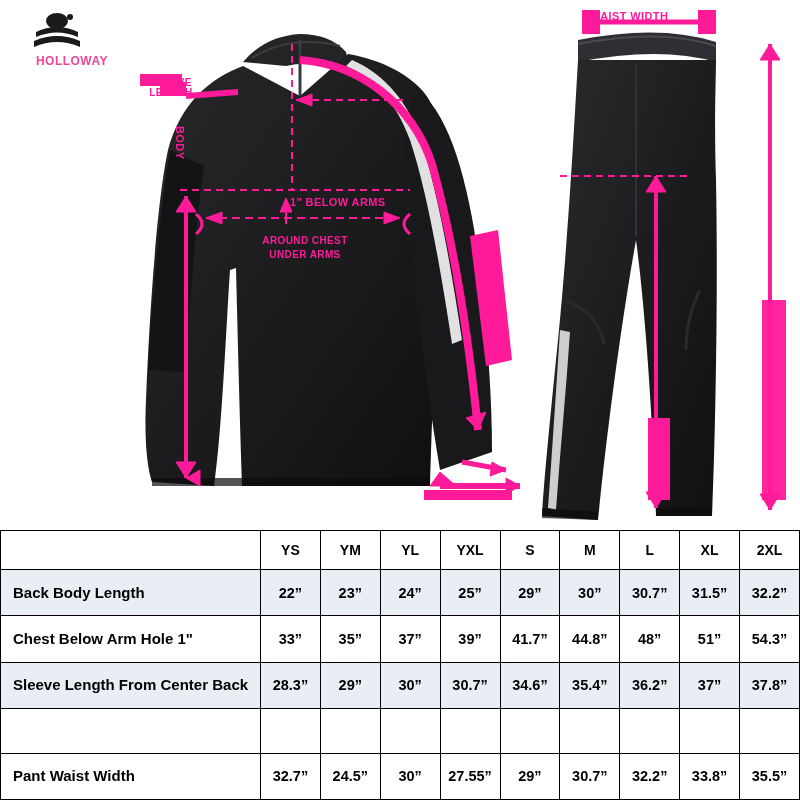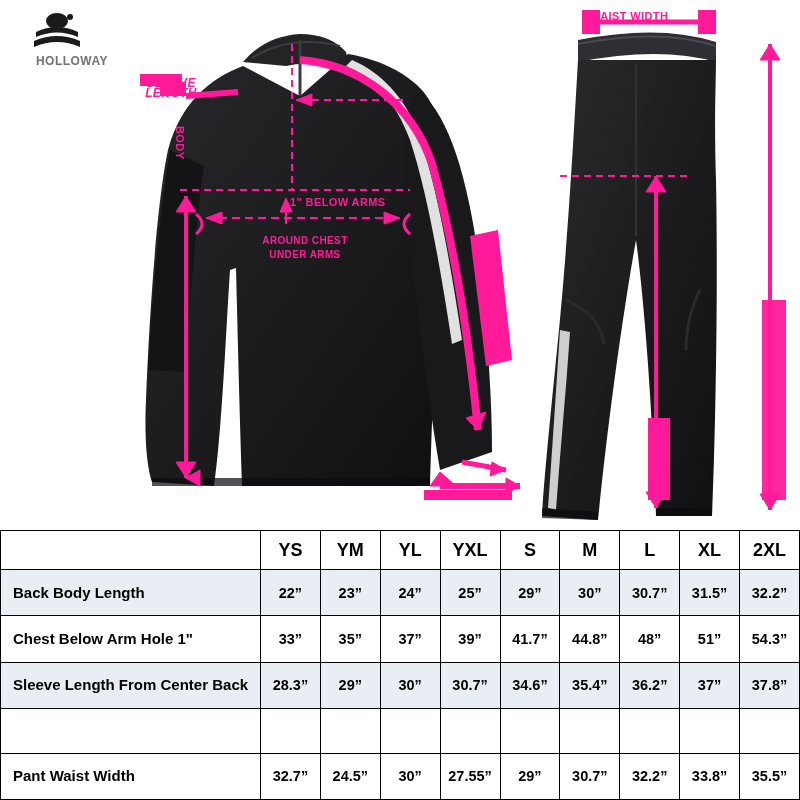--- a/index.html
+++ b/index.html
@@ -36,21 +36,21 @@
     width: 54px; height: 40px;
   }
   .logo-text {
     position: absolute;
     left: 0px; top: 42px;
     width: 120px;
     text-align: center;
     font-size: 12px;
     font-weight: bold;
     letter-spacing: 0.5px;
-    color: #737373;
+    color: #ec4899;
     white-space: nowrap;
   }
 
   .mag {
     position: absolute;
     color: #ff1a9a;
     font-weight: bold;
     letter-spacing: 0.4px;
   }
   .label-body {
@@ -67,25 +67,24 @@
   }
   .label-around-chest {
     left: 240px; top: 234px;
     font-size: 10px;
     line-height: 14px;
     text-align: center;
     width: 130px;
   }
   .label-sleeve {
     left: 136px; top: 78px;
-    font-size: 12px;
+    font-size: 10px;
     line-height: 10px;
     width: 70px;
     text-align: center;
-    font-style: italic;
   }
   .label-waist {
     left: 590px; top: 10px;
     font-size: 11px;
     white-space: nowrap;
   }
 
   svg.overlay { position: absolute; left: 0; top: 0; width: 800px; height: 530px; }
 
   
@@ -108,21 +107,21 @@
     line-height: 26px;
     overflow: hidden;
     white-space: nowrap;
   }
   #size-table th.rowhead, #size-table td.rowhead {
     text-align: left;
     padding-left: 12px;
     width: 260px;
     font-size: 15px;
   }
-  #size-table thead th { height: 38px; line-height: 38px; font-size: 18px; }
+  #size-table thead th { height: 38px; line-height: 38px; font-size: 14px; }
   #size-table thead th.rowhead { background: #ffffff; }
   tr.alt td { background: #e8eef3; }
   tr.plain td { background: #ffffff; }
   tr.spacer td { background: #ffffff; height: 20px; line-height: 20px; }
 </style>
 </head>
 <body>
 
 <div id="page">
 

